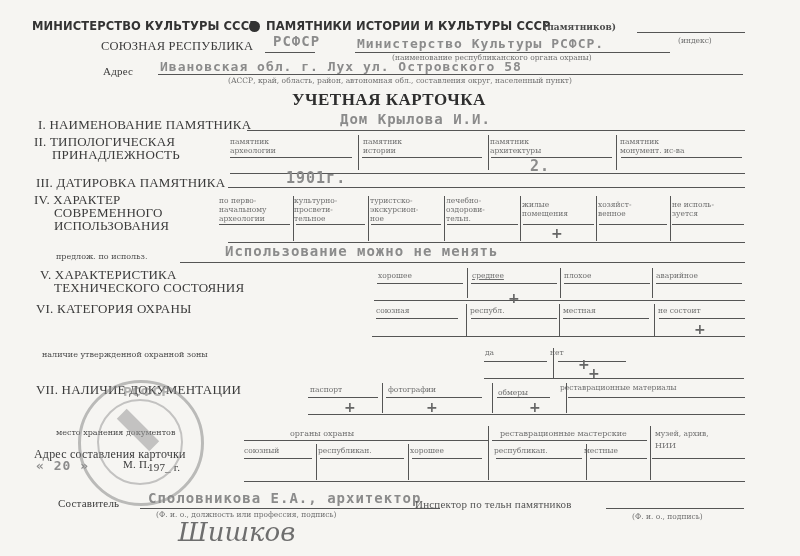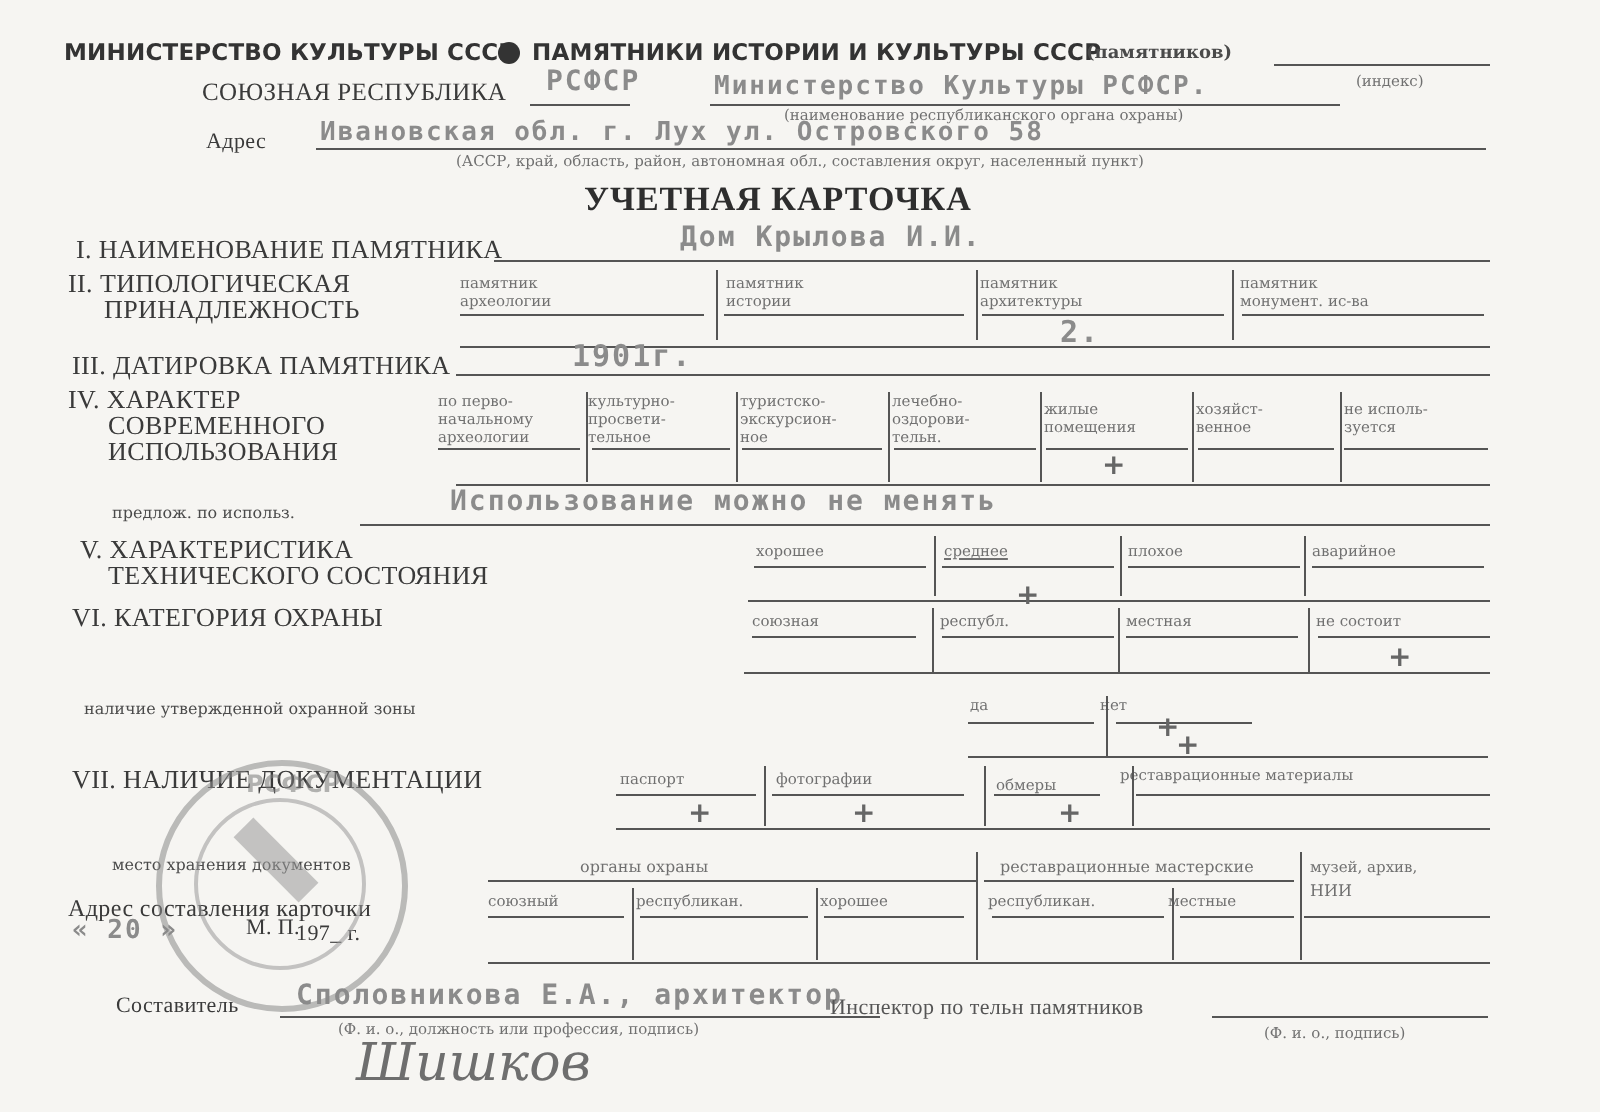--- a/index.html
+++ b/index.html
@@ -232,21 +232,21 @@
 <div class="hl" style="left:244px;top:481px;width:501px;"></div>
 
 <div class="abs sec" style="left:34px;top:447px;font-size:12px;">Адрес составления карточки</div>
 <div class="abs tw" style="left:36px;top:458px;font-size:13px;">« 20 »</div>
 <div class="abs sec" style="left:148px;top:460px;font-size:11px;">197_ г.</div>
 <div class="abs sec" style="left:123px;top:457px;font-size:11px;">М. П.</div>
 
 <div class="abs sec" style="left:58px;top:496px;font-size:11px;">Составитель</div>
 <div class="hl" style="left:140px;top:508px;width:300px;"></div>
 <div class="abs tw" style="left:148px;top:490px;font-size:14px;">Споловникова Е.А., архитектор</div>
-<div class="abs sm" style="left:156px;top:510px;margin-left:13px;">(Ф. и. о., должность или профессия, подпись)</div>
+<div class="abs sm" style="left:156px;top:510px;">(Ф. и. о., должность или профессия, подпись)</div>
 
 <div class="abs sec" style="left:415px;top:497px;font-size:11px;color:#555;">Инспектор по тельн памятников</div>
 <div class="hl" style="left:606px;top:508px;width:138px;"></div>
 <div class="abs sm" style="left:632px;top:512px;">(Ф. и. о., подпись)</div>
 
 <div class="sig" style="left:178px;top:517px;">Шишков</div>
 
 <div class="stamp">
   <div class="stamp-inner"></div>
   <div class="stamp-text" style="left:42px;top:2px;">РСФСР</div>

